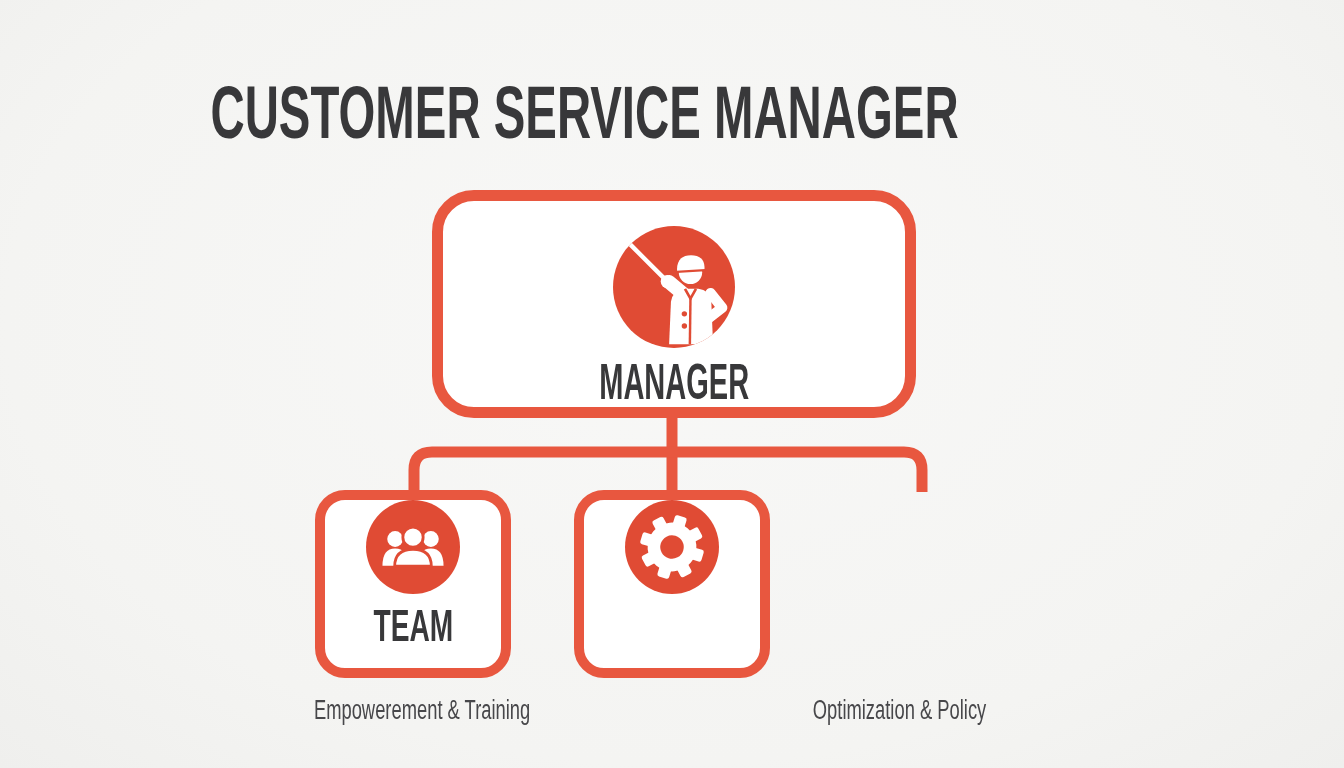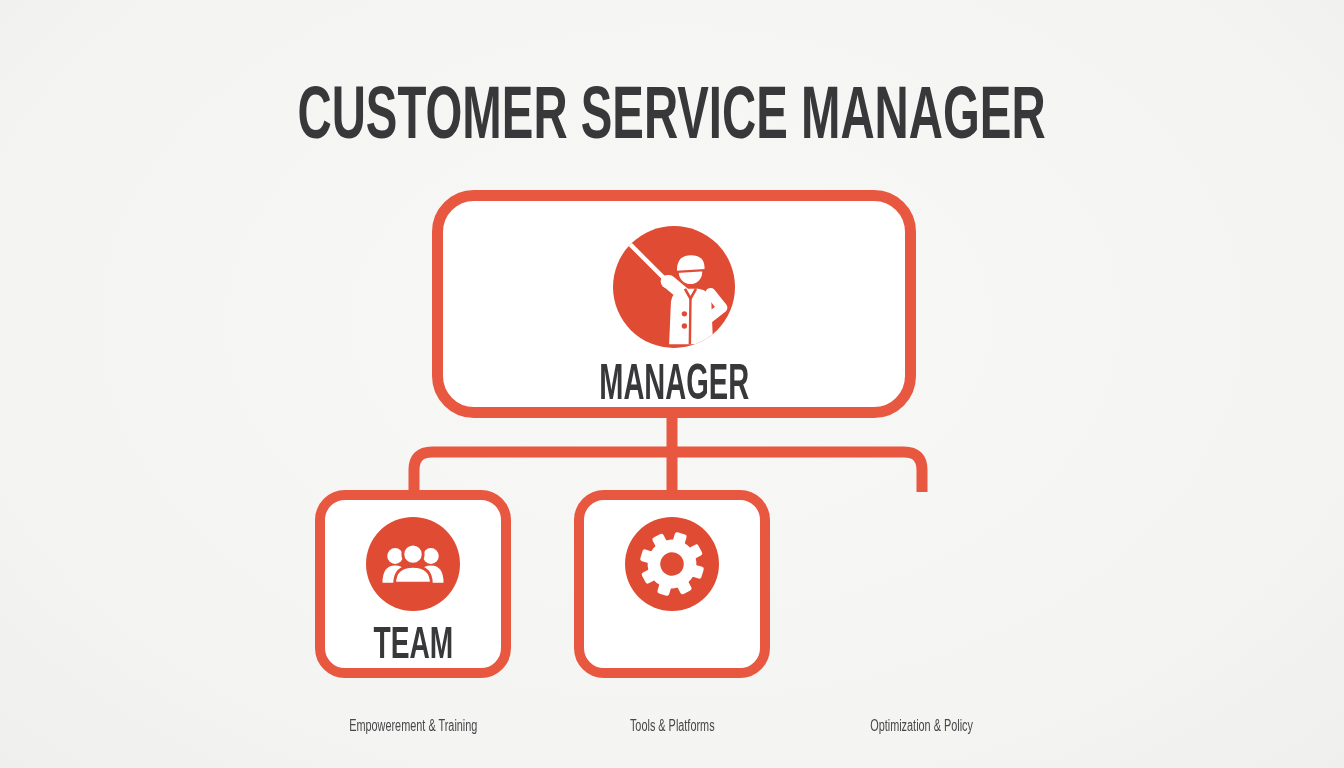--- a/index.html
+++ b/index.html
@@ -23,55 +23,53 @@
   }
   
   .cond{
     display:inline-block;
     transform:scaleX(var(--sx,1));
     transform-origin:center;
     white-space:nowrap;
   }
   .title{
     position:absolute;left:0;right:0;top:76px;
-    text-align:center;
     font-size:74px;line-height:1;font-weight:700;
     color:var(--text-dark);
     letter-spacing:0;
   }
   .connectors{position:absolute;left:0;top:0;width:1344px;height:768px;}
   .connectors path{stroke:var(--accent);stroke-width:11;fill:none;}
   .node{
     position:absolute;
     background:var(--box-fill);
     display:flex;flex-direction:column;align-items:center;
   }
   .node.root{
     left:432px;top:190px;width:484px;height:228px;
     border:11px solid var(--accent);border-radius:42px;
     padding-top:25px;
   }
   .node.child{
     top:490px;width:196px;height:188px;
     border:10px solid var(--accent);border-radius:30px;
-    padding-top:17px;
   }
   .badge{display:block;}
   .root .badge{width:124px;height:124px;}
   .child .badge{width:94px;height:94px;}
   .icon-bg{fill:var(--accent-deep);}
   .node-label{
     text-align:center;font-weight:700;color:var(--text-dark);
   }
   .root .node-label{margin-top:9px;font-size:50px;line-height:50px;}
   .child .node-label{margin-top:10px;font-size:44px;line-height:44px;}
   .subtitle{
-    position:absolute;top:712px;width:300px;
-    text-align:center;
-    font-size:16px;line-height:28px;font-weight:400;
+    position:absolute;top:696px;width:300px;
+    text-align:left;
+    font-size:27px;line-height:28px;font-weight:400;
     color:var(--text-sub);
   }
 </style>
 </head>
 <body>
 
 <div class="stage">
 
   <h1 class="title"><span class="cond" style="--sx:.64">CUSTOMER SERVICE MANAGER</span></h1>
 
@@ -134,16 +132,15 @@
         <rect x="43.5" y="16" width="13" height="12" rx="2.5" transform="rotate(270 50 50)"></rect>
         <rect x="43.5" y="16" width="13" height="12" rx="2.5" transform="rotate(315 50 50)"></rect>
         <circle cx="50" cy="50" r="26"></circle>
         <circle cx="50" cy="50" r="12.5" fill="var(--accent-deep)"></circle>
       </g>
     </svg>
   </div>
 
 
   <div class="subtitle" style="left:263px"><span class="cond" style="--sx:.68">Empowerement &amp; Training</span></div>
-  <div class="subtitle" style="left:522px"><span class="cond" style="--sx:.68">Tools &amp; Platforms</span></div>
   <div class="subtitle" style="left:772px"><span class="cond" style="--sx:.68">Optimization &amp; Policy</span></div>
 
 </div>
 
 </body></html>

